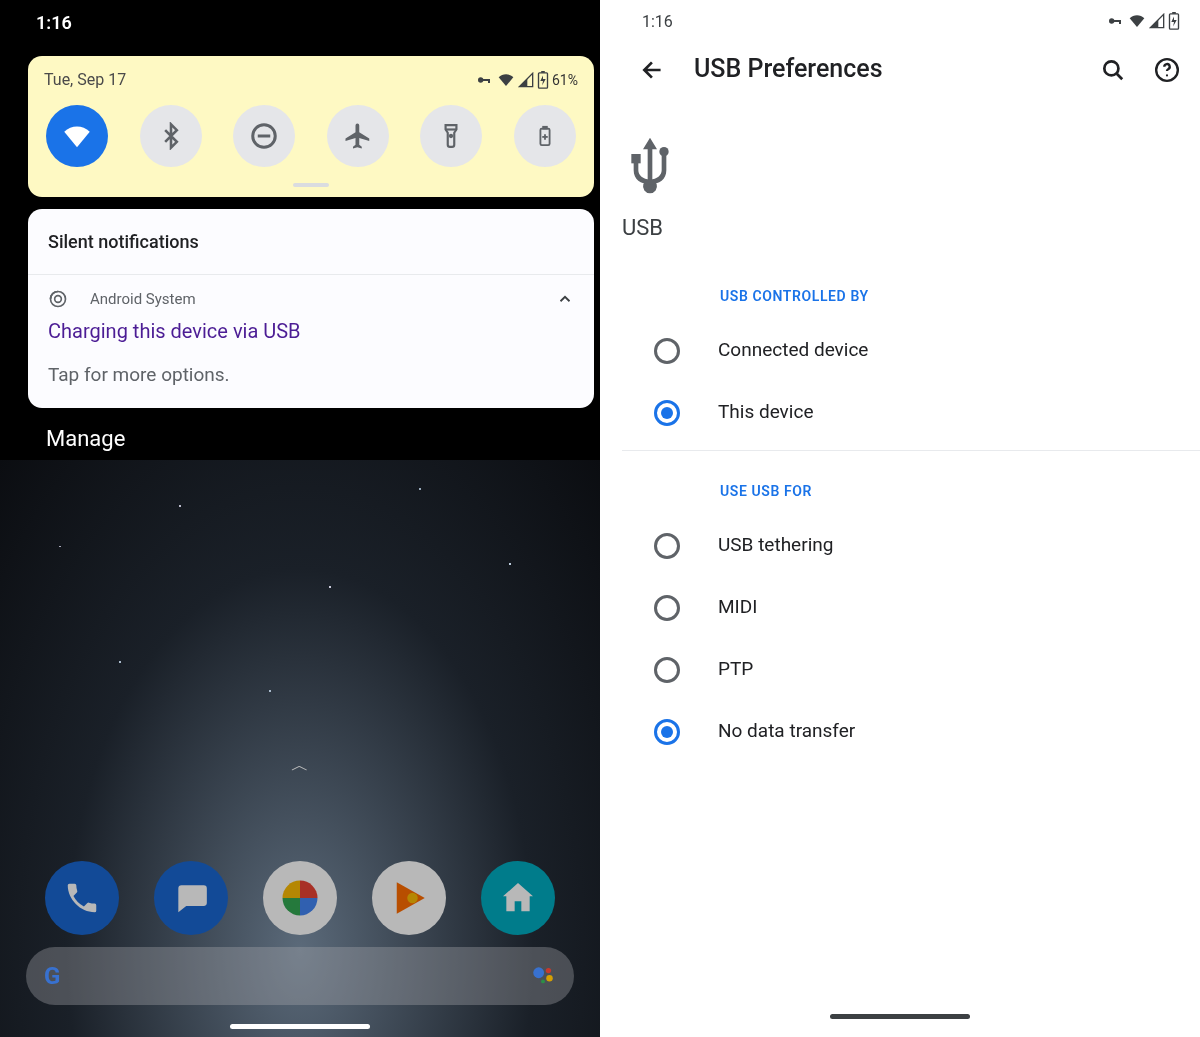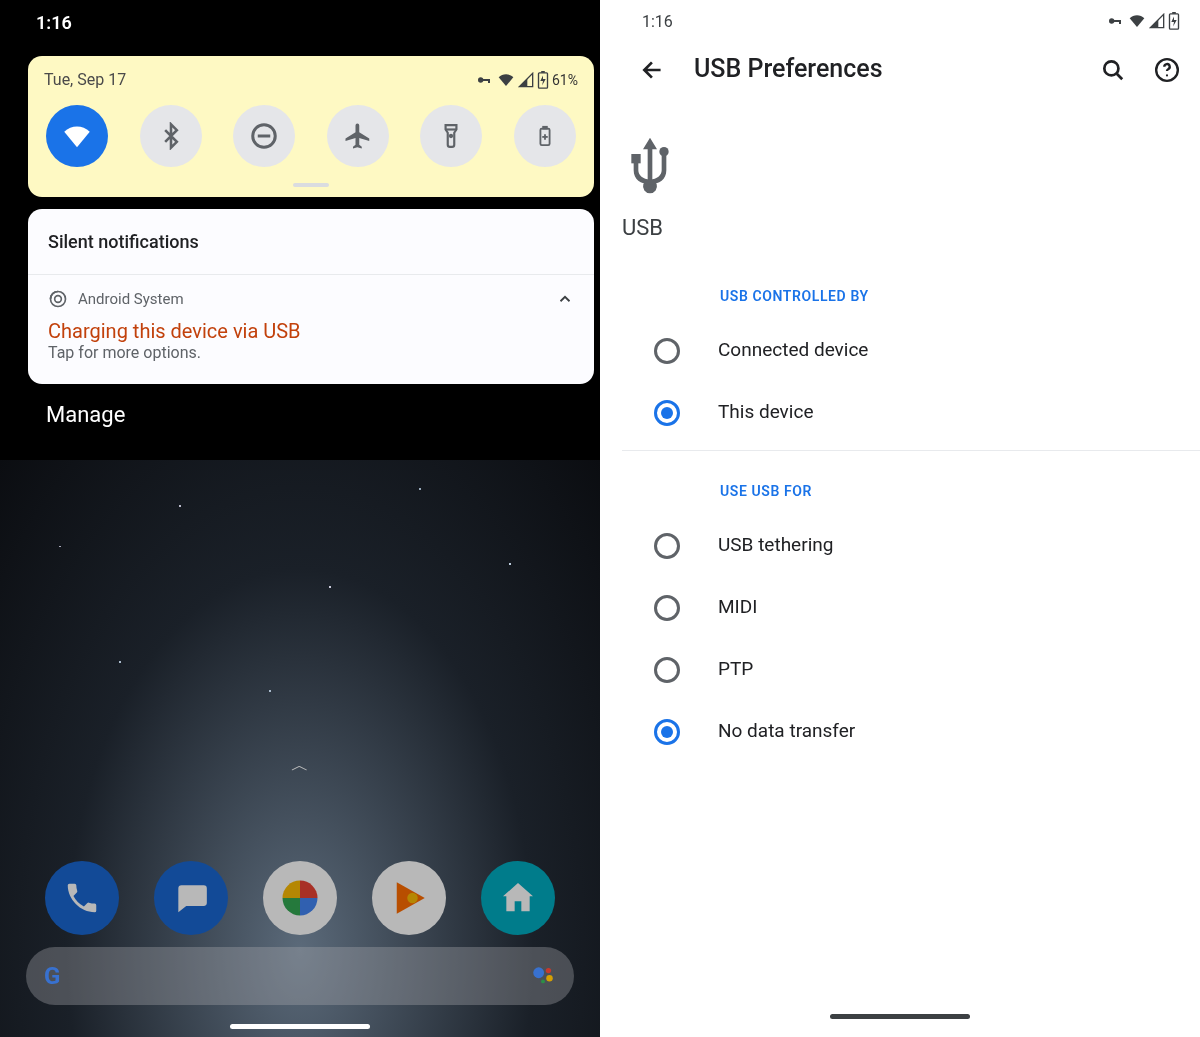--- a/index.html
+++ b/index.html
@@ -74,23 +74,23 @@
     font-size: 18px; font-weight:500; color:#202124;
     border-bottom:1px solid #e8eaed;
   }
   .notif {
     padding: 14px 20px 22px;
   }
   .notif-hdr {
     display:flex; align-items:center; justify-content:space-between;
     color:#5f6368; font-size:15px; margin-bottom:10px;
   }
-  .notif-hdr-l { display:flex; align-items:center; gap:10px;justify-content:center;}
-  .notif-title { font-size:20px; color:#c2410c; margin-bottom:0;}
-  .notif-sub { font-size:16px; color:#5f6368; }
+  .notif-hdr-l { display:flex; align-items:center; gap:22px;justify-content:center;}
+  .notif-title { font-size:20px; color:#4c1d95; margin-bottom:20px;}
+  .notif-sub { font-size:19px; color:#5f6368; }
   .manage {
     color:#fff; font-size:22px; padding: 18px 24px 10px;
   }
   .wallpaper {
     position:absolute; left:0; right:0; top:460px; bottom:0;
     background: radial-gradient(ellipse at 50% 85%, #5b6a7a 0%, #1a2028 55%, #0b0d11 100%);
   }
   .wallpaper::before{
     content:""; position:absolute; inset:0;
     background:

